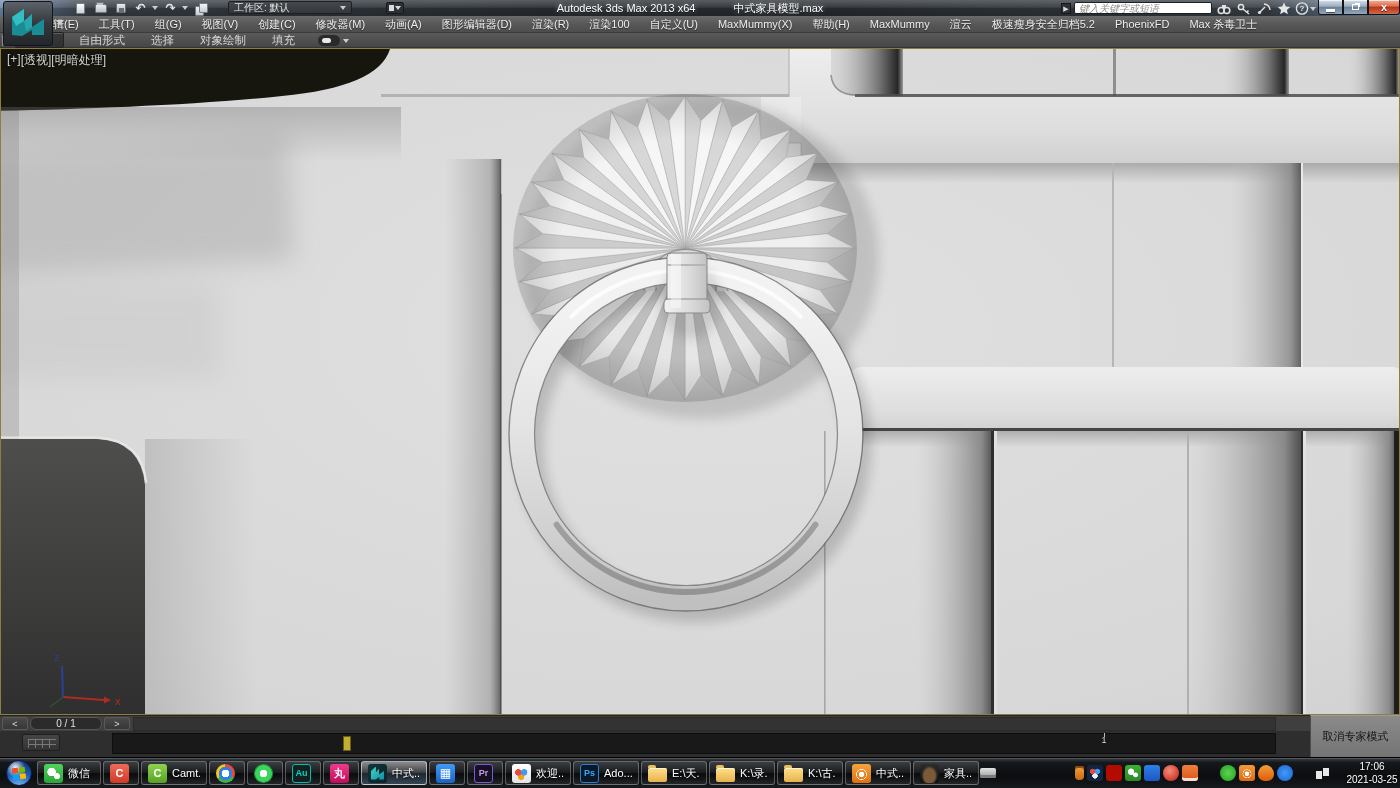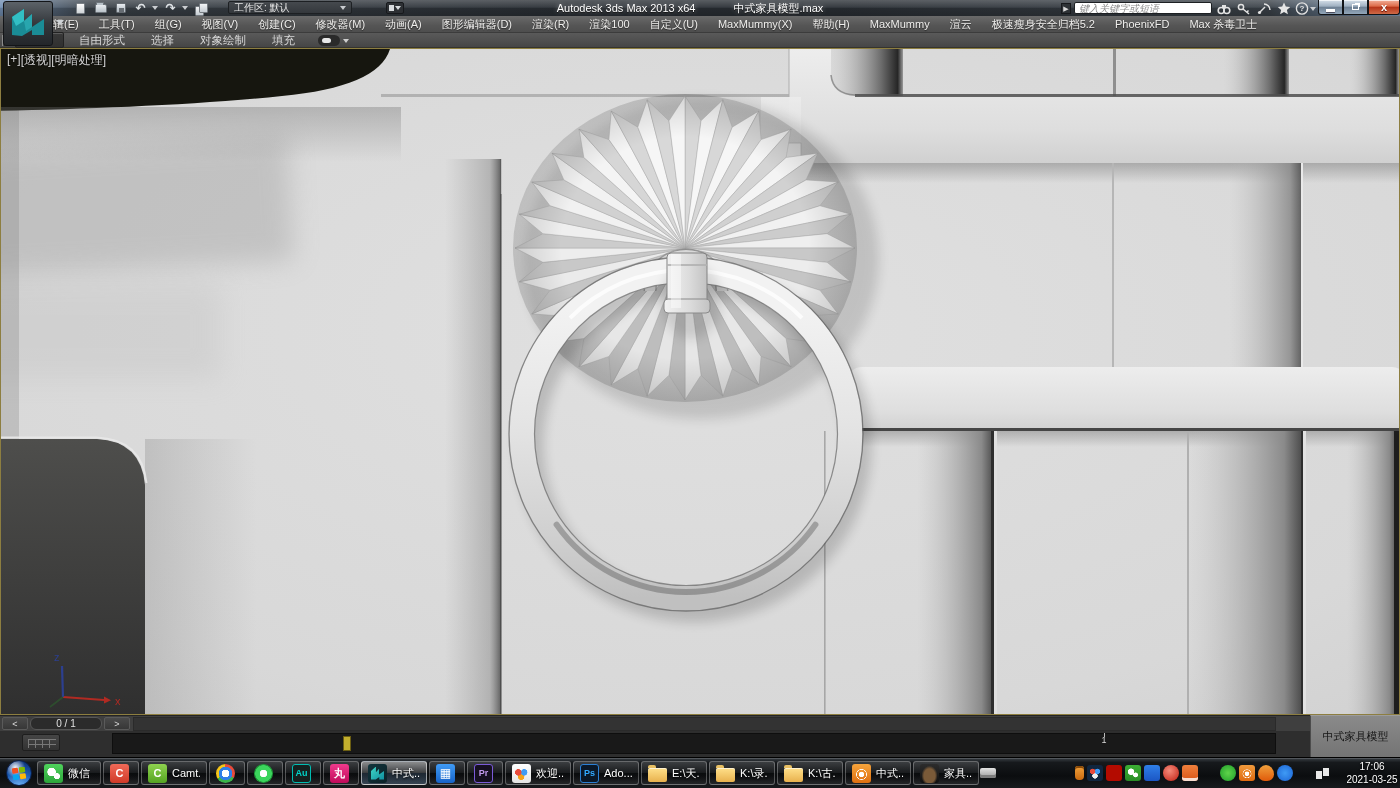--- a/index.html
+++ b/index.html
@@ -507,21 +507,21 @@
   </div>
 
   <div id="tb-row">
     <div id="curve-btn"></div>
     <div id="tb-track">
       <div id="tb-key"></div>
       <div id="tb-tick">1</div>
     </div>
   </div>
   <div id="expert-panel">
-    <span>中式家具模型</span>
+    <span>取消专家模式</span>
   </div>
 
   <div id="taskbar">
     <div id="start-orb">
       <span class="orb">
         <svg width="14" height="13" viewBox="0 0 14 13">
             <g transform="rotate(-8 7 6.5)">
           <rect x="0.5" y="0.5" width="6" height="5.4" rx="1" fill="#f25022"></rect>
           <rect x="7.5" y="0.5" width="6" height="5.4" rx="1" fill="#7fba00"></rect>
           <rect x="0.5" y="7" width="6" height="5.4" rx="1" fill="#05a6f0"></rect>

